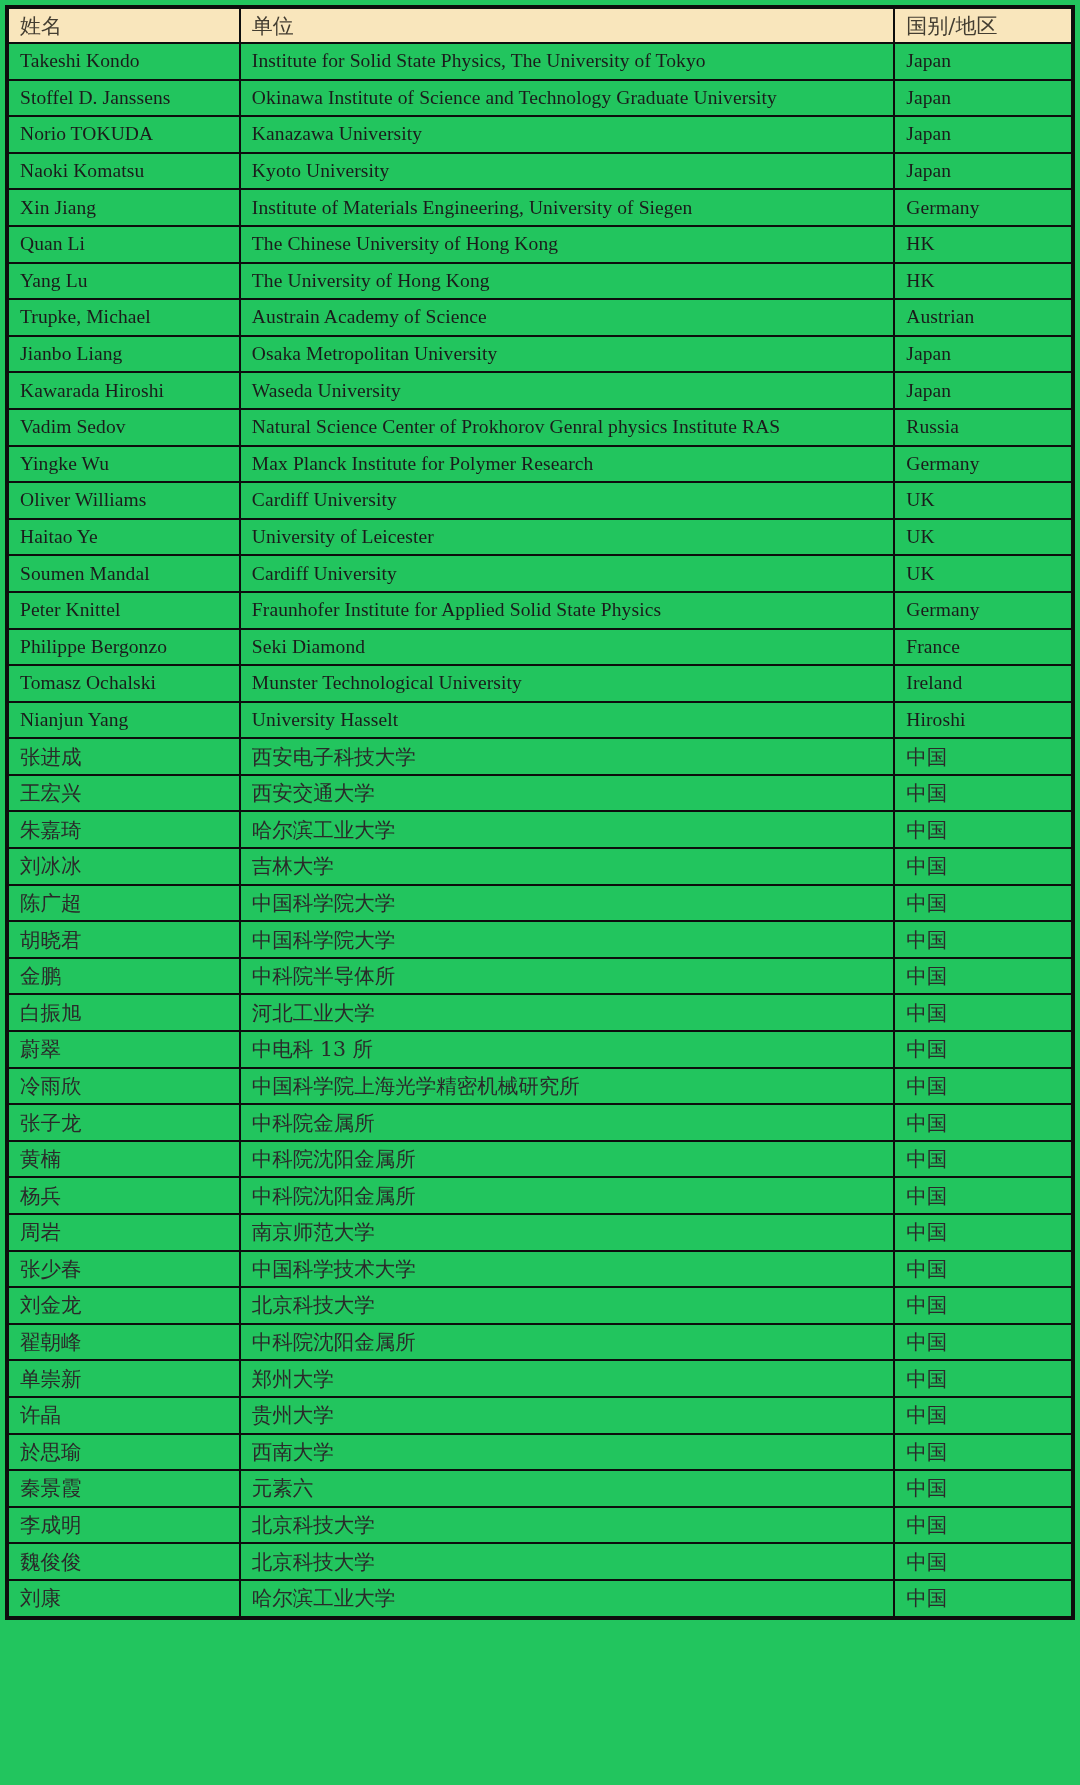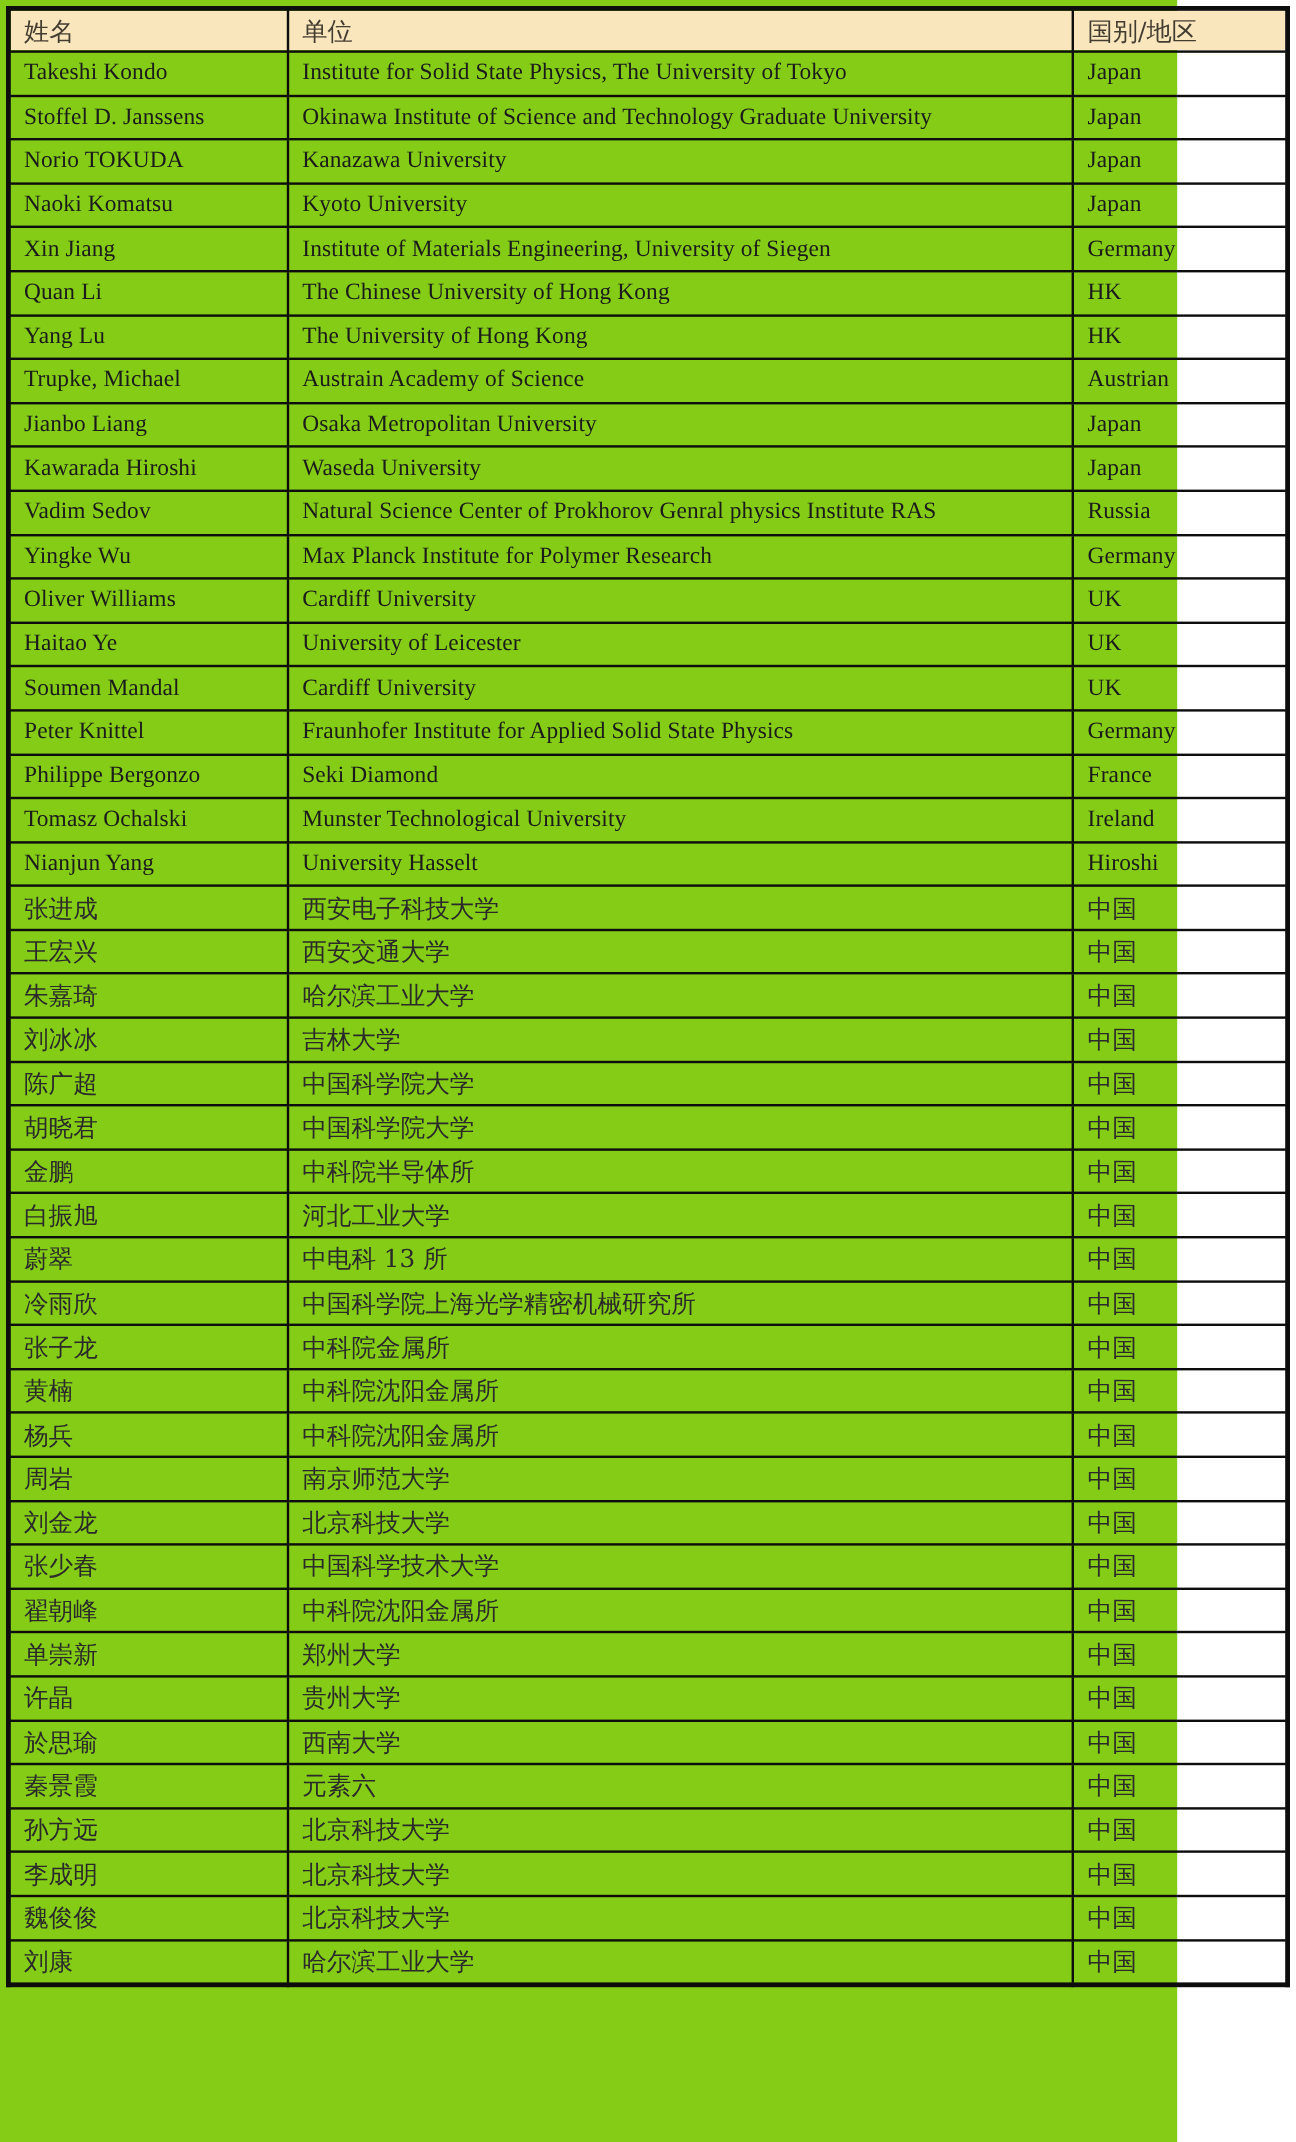--- a/index.html
+++ b/index.html
@@ -2,25 +2,25 @@
 <html style="--header-bg: #f9e6bc; --header-fg: #433d31;"><head>
 <meta charset="utf-8">
 <style>
   html, body {
     margin: 0;
     padding: 0;
     background: #ffffff;
     font-family: "Liberation Sans", "DejaVu Sans", sans-serif;
   }
   .page {
-    width: 981px;
+    width: 1080px;
     height: 1785px;
     box-sizing: border-box;
     padding: 5px 5px;
-    background: #84cc16;
+    background: #22c55e;
   }
   table.roster {
     border-collapse: collapse;
     table-layout: fixed;
     width: 1070px;
     border: 4px solid #0d0d0d;
   }
   col.c-name   { width: 232px; }
   col.c-aff    { width: 652px; }
   col.c-region { width: 178px; }
@@ -235,30 +235,30 @@
           <td>杨兵</td>
           <td>中科院沈阳金属所</td>
           <td>中国</td>
         </tr>
         <tr class="cjk">
           <td>周岩</td>
           <td>南京师范大学</td>
           <td>中国</td>
         </tr>
         <tr class="cjk">
+          <td>张少春</td>
+          <td>中国科学技术大学</td>
+          <td>中国</td>
+        </tr>
+        <tr class="cjk">
           <td>刘金龙</td>
           <td>北京科技大学</td>
           <td>中国</td>
         </tr>
         <tr class="cjk">
-          <td>张少春</td>
-          <td>中国科学技术大学</td>
-          <td>中国</td>
-        </tr>
-        <tr class="cjk">
           <td>翟朝峰</td>
           <td>中科院沈阳金属所</td>
           <td>中国</td>
         </tr>
         <tr class="cjk">
           <td>单崇新</td>
           <td>郑州大学</td>
           <td>中国</td>
         </tr>
         <tr class="cjk">
@@ -267,25 +267,20 @@
           <td>中国</td>
         </tr>
         <tr class="cjk">
           <td>於思瑜</td>
           <td>西南大学</td>
           <td>中国</td>
         </tr>
         <tr class="cjk">
           <td>秦景霞</td>
           <td>元素六</td>
-          <td>中国</td>
-        </tr>
-        <tr class="cjk">
-          <td>孙方远</td>
-          <td>北京科技大学</td>
           <td>中国</td>
         </tr>
         <tr class="cjk">
           <td>李成明</td>
           <td>北京科技大学</td>
           <td>中国</td>
         </tr>
         <tr class="cjk">
           <td>魏俊俊</td>
           <td>北京科技大学</td>

